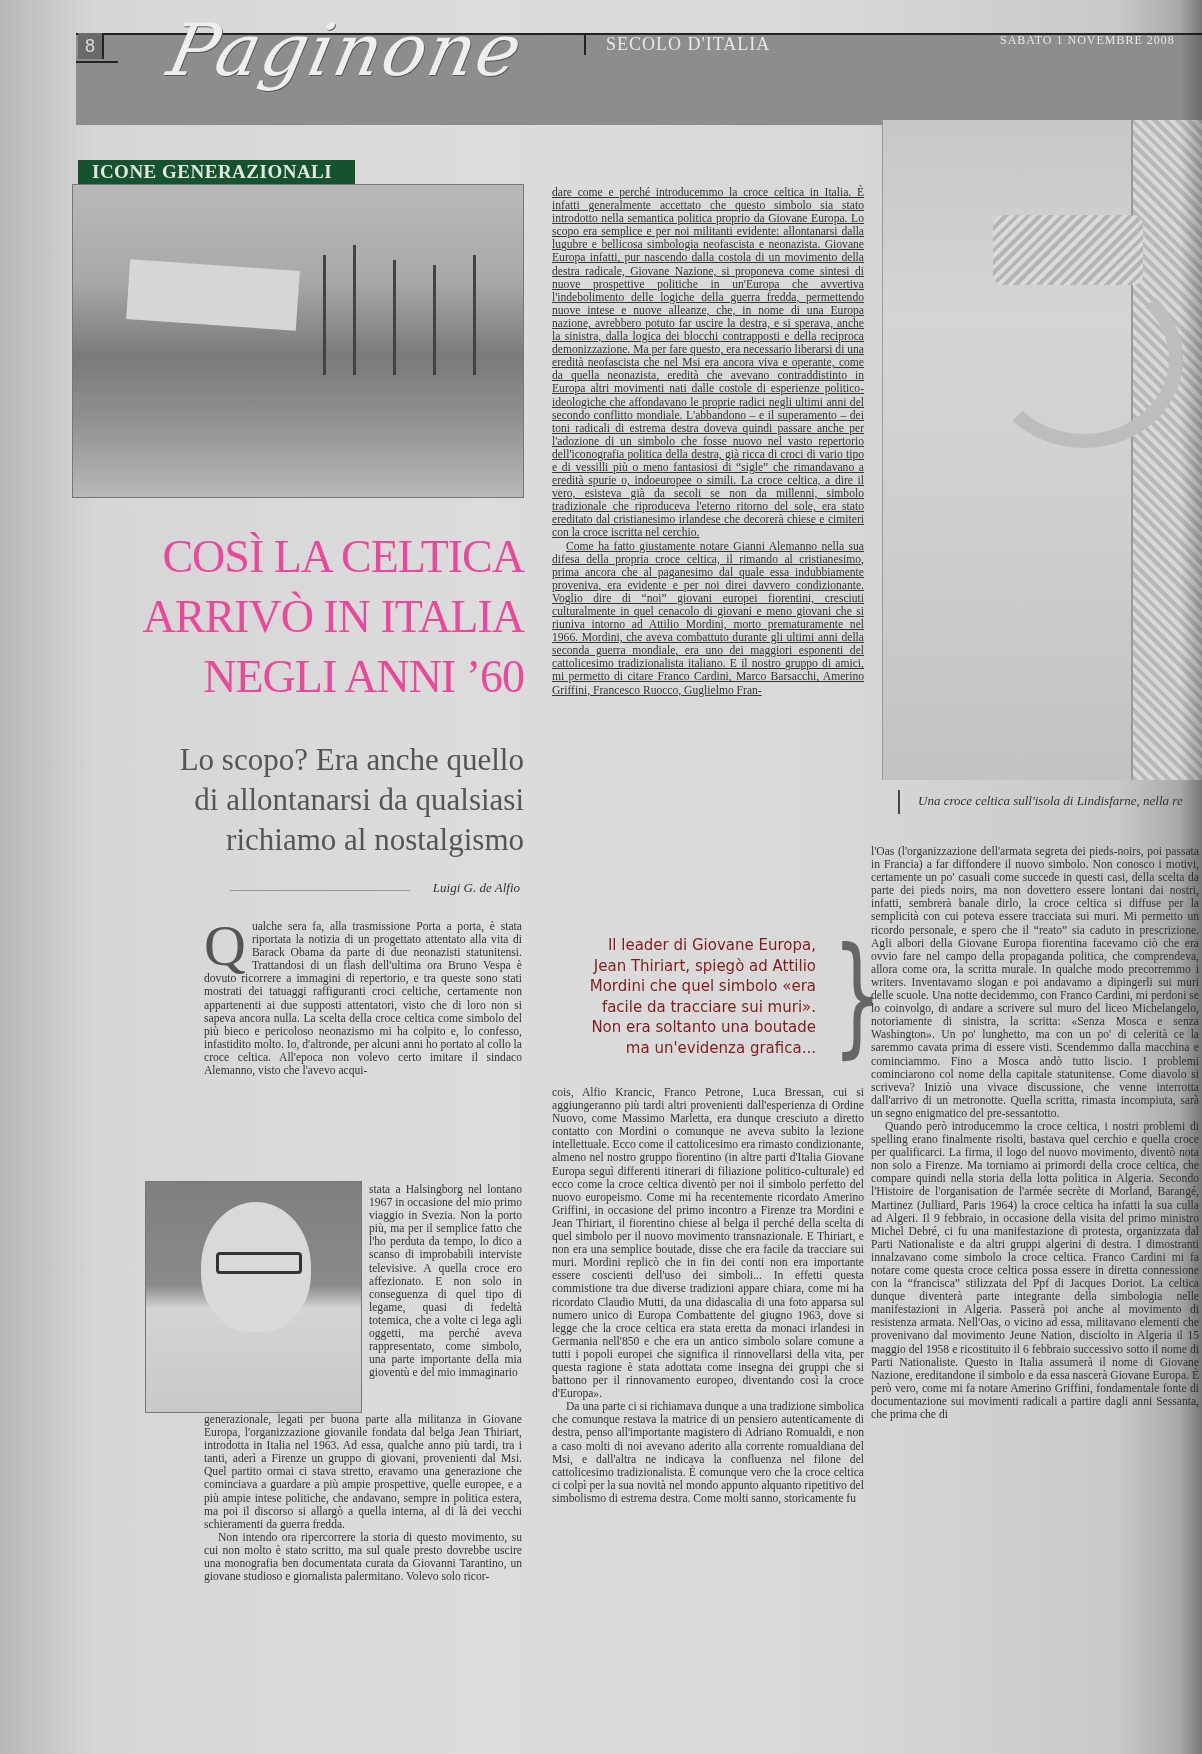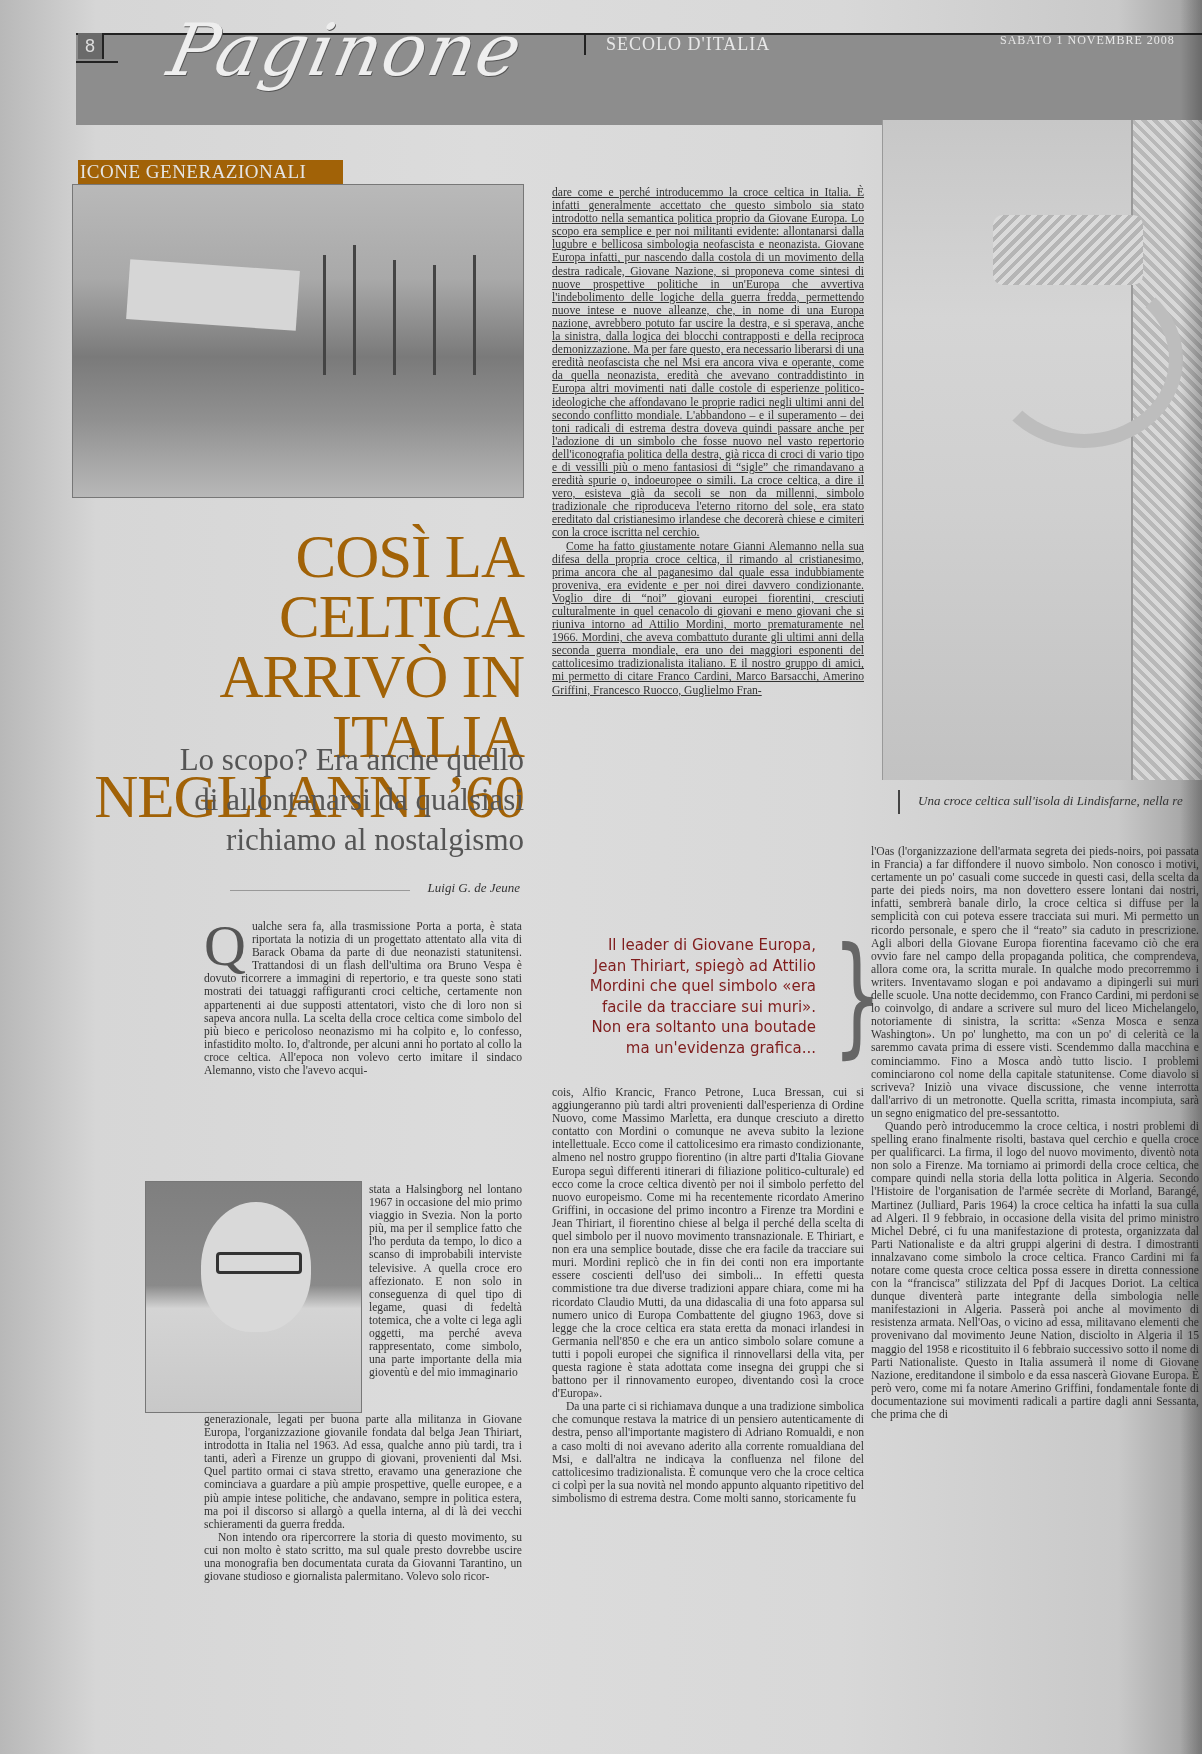--- a/index.html
+++ b/index.html
@@ -12,41 +12,41 @@
 
   
   .header-band { left: 76px; top: 33px; width: 1126px; height: 90px; background: #8d8d8d; border-top: 2px solid #222; }
   .page-num { left: 78px; top: 33px; width: 24px; height: 26px; background: #6a6a6a; color: #ddd; font-family: "Liberation Sans", sans-serif; font-size: 18px; text-align:center; line-height: 26px; border-right: 2px solid #222; }
   .page-num-rule { left: 76px; top: 61px; width: 42px; height: 2px; background: #222; }
   .section-title { left: 170px; top: 8px; font-family: "DejaVu Serif", serif; font-style: italic; font-size: 72px; color: #eeeeee; letter-spacing: 2px; text-shadow: 1px 1px 0 #555; transform: skewX(-12deg); }
   .masthead { left: 584px; top: 34px; font-size: 18px; color: #e8e8e8; letter-spacing: 1px; border-left: 2px solid #222; padding-left: 20px; }
   .dateline { left: 1000px; top: 33px; font-size: 12px; color: #e8e8e8; letter-spacing: 1px; }
 
   
-  .kicker { left: 78px; top: 160px; width: 263px; height: 24px; background: #a16207; color: #e4e4e4; font-size: 19px; line-height: 24px; padding-left: 2px; letter-spacing: 0.5px; }
+  .kicker { left: 78px; top: 160px; width: 263px; height: 24px; background: #14532d; color: #e4e4e4; font-size: 19px; line-height: 24px; padding-left: 14px; letter-spacing: 0.5px; font-weight: bold; }
 
   
   .photo-rally { left: 72px; top: 184px; width: 450px; height: 312px; background:
       linear-gradient(180deg, #b9b9b9 0%, #a9a9a9 30%, #7a7a7a 55%, #909090 75%, #b8b8b8 100%); overflow: hidden; border: 1px solid #777; }
   .banner { left: 55px; top: 80px; width: 170px; height: 60px; background: #d6d6d6; transform: rotate(4deg); }
   .flag { width: 3px; background: #444; }
   .photo-cross { left: 882px; top: 120px; width: 320px; height: 660px; overflow: hidden;
       background: linear-gradient(180deg, #c7c7c7 0%, #d5d5d5 30%, #cfcfcf 60%, #c2c2c2 100%); border-left: 1px solid #999; }
   .cross-shaft { right: 0; top: 0; width: 70px; height: 100%; background: repeating-linear-gradient(45deg, #b8b8b8 0 4px, #d8d8d8 4px 8px); border-left: 2px solid #999; }
   .cross-arm { right: 60px; top: 95px; width: 150px; height: 70px; background: repeating-linear-gradient(-45deg, #b5b5b5 0 4px, #dadada 4px 8px); border-radius: 10px; }
   .cross-ring { right: 20px; top: 150px; width: 170px; height: 150px; border: 14px solid #bdbdbd; border-radius: 50%; border-top-color: transparent; border-left-color: transparent; }
   .caption-bar { left: 898px; top: 790px; width: 2px; height: 24px; background: #444; }
   .caption { left: 918px; top: 793px; width: 290px; font-style: italic; font-size: 13px; color: #333; white-space: nowrap; }
   .photo-author { left: 145px; top: 1181px; width: 215px; height: 230px; overflow: hidden;
       background: linear-gradient(180deg, #7f7f7f 0%, #8a8a8a 45%, #d4d4d4 55%, #c8c8c8 100%); border: 1px solid #777; }
   .head { left: 55px; top: 20px; width: 110px; height: 130px; background: #d9d9d9; border-radius: 50% 50% 45% 45%; }
   .glasses { left: 70px; top: 70px; width: 80px; height: 16px; border: 3px solid #333; border-radius: 4px; }
 
   
-  .headline { left: 72px; top: 527px; width: 452px; text-align: right; font-size: 61px; line-height: 60px; color: #a16207; letter-spacing: -1px; }
+  .headline { left: 72px; top: 527px; width: 452px; text-align: right; font-size: 46px; line-height: 60px; color: #ec4899; letter-spacing: -1px; }
   .subheadline { left: 72px; top: 740px; width: 452px; text-align: right; font-size: 31px; line-height: 40px; color: #555; }
   .byline-rule { left: 230px; top: 890px; width: 180px; height: 1px; background: #999; }
   .byline { left: 360px; top: 880px; width: 160px; text-align: right; font-style: italic; font-size: 13px; color: #333; }
 
   
   .col { font-size: 11.6px; line-height: 13.1px; text-align: justify; color: #333; hyphens: auto; }
   .col p { margin: 0; text-indent: 14px; }
   .col p.noindent { text-indent: 0; }
   .dropcap { float: left; font-size: 58px; line-height: 48px; margin: 2px 6px 0 0; color: #555; }
   .colA { left: 204px; top: 920px; width: 318px; }
@@ -95,21 +95,21 @@
   <div>COSÌ LA CELTICA</div>
   <div>ARRIVÒ IN ITALIA</div>
   <div>NEGLI ANNI ’60</div>
 </div>
 <div class="abs subheadline">
   <div>Lo scopo? Era anche quello</div>
   <div>di allontanarsi da qualsiasi</div>
   <div>richiamo al nostalgismo</div>
 </div>
 <div class="abs byline-rule"></div>
-<div class="abs byline">Luigi G. de Jeune</div>
+<div class="abs byline">Luigi G. de Alfio</div>
 
 <div class="abs col colA">
   <p class="noindent"><span class="dropcap">Q</span><span>ualche sera fa, alla trasmissione Porta a porta, è stata riportata la notizia di un progettato attentato alla vita di Barack Obama da parte di due neonazisti statunitensi. Trattandosi di un flash dell'ultima ora Bruno Vespa è dovuto ricorrere a immagini di repertorio, e tra queste sono stati mostrati dei tatuaggi raffiguranti croci celtiche, certamente non appartenenti ai due supposti attentatori, visto che di loro non si sapeva ancora nulla. La scelta della croce celtica come simbolo del più bieco e pericoloso neonazismo mi ha colpito e, lo confesso, infastidito molto. Io, d'altronde, per alcuni anni ho portato al collo la croce celtica. All'epoca non volevo certo imitare il sindaco Alemanno, visto che l'avevo acqui-</span></p>
 </div>
 
 <div class="abs photo-author">
   <div class="abs head"></div>
   <div class="abs glasses"></div>
 </div>
 

